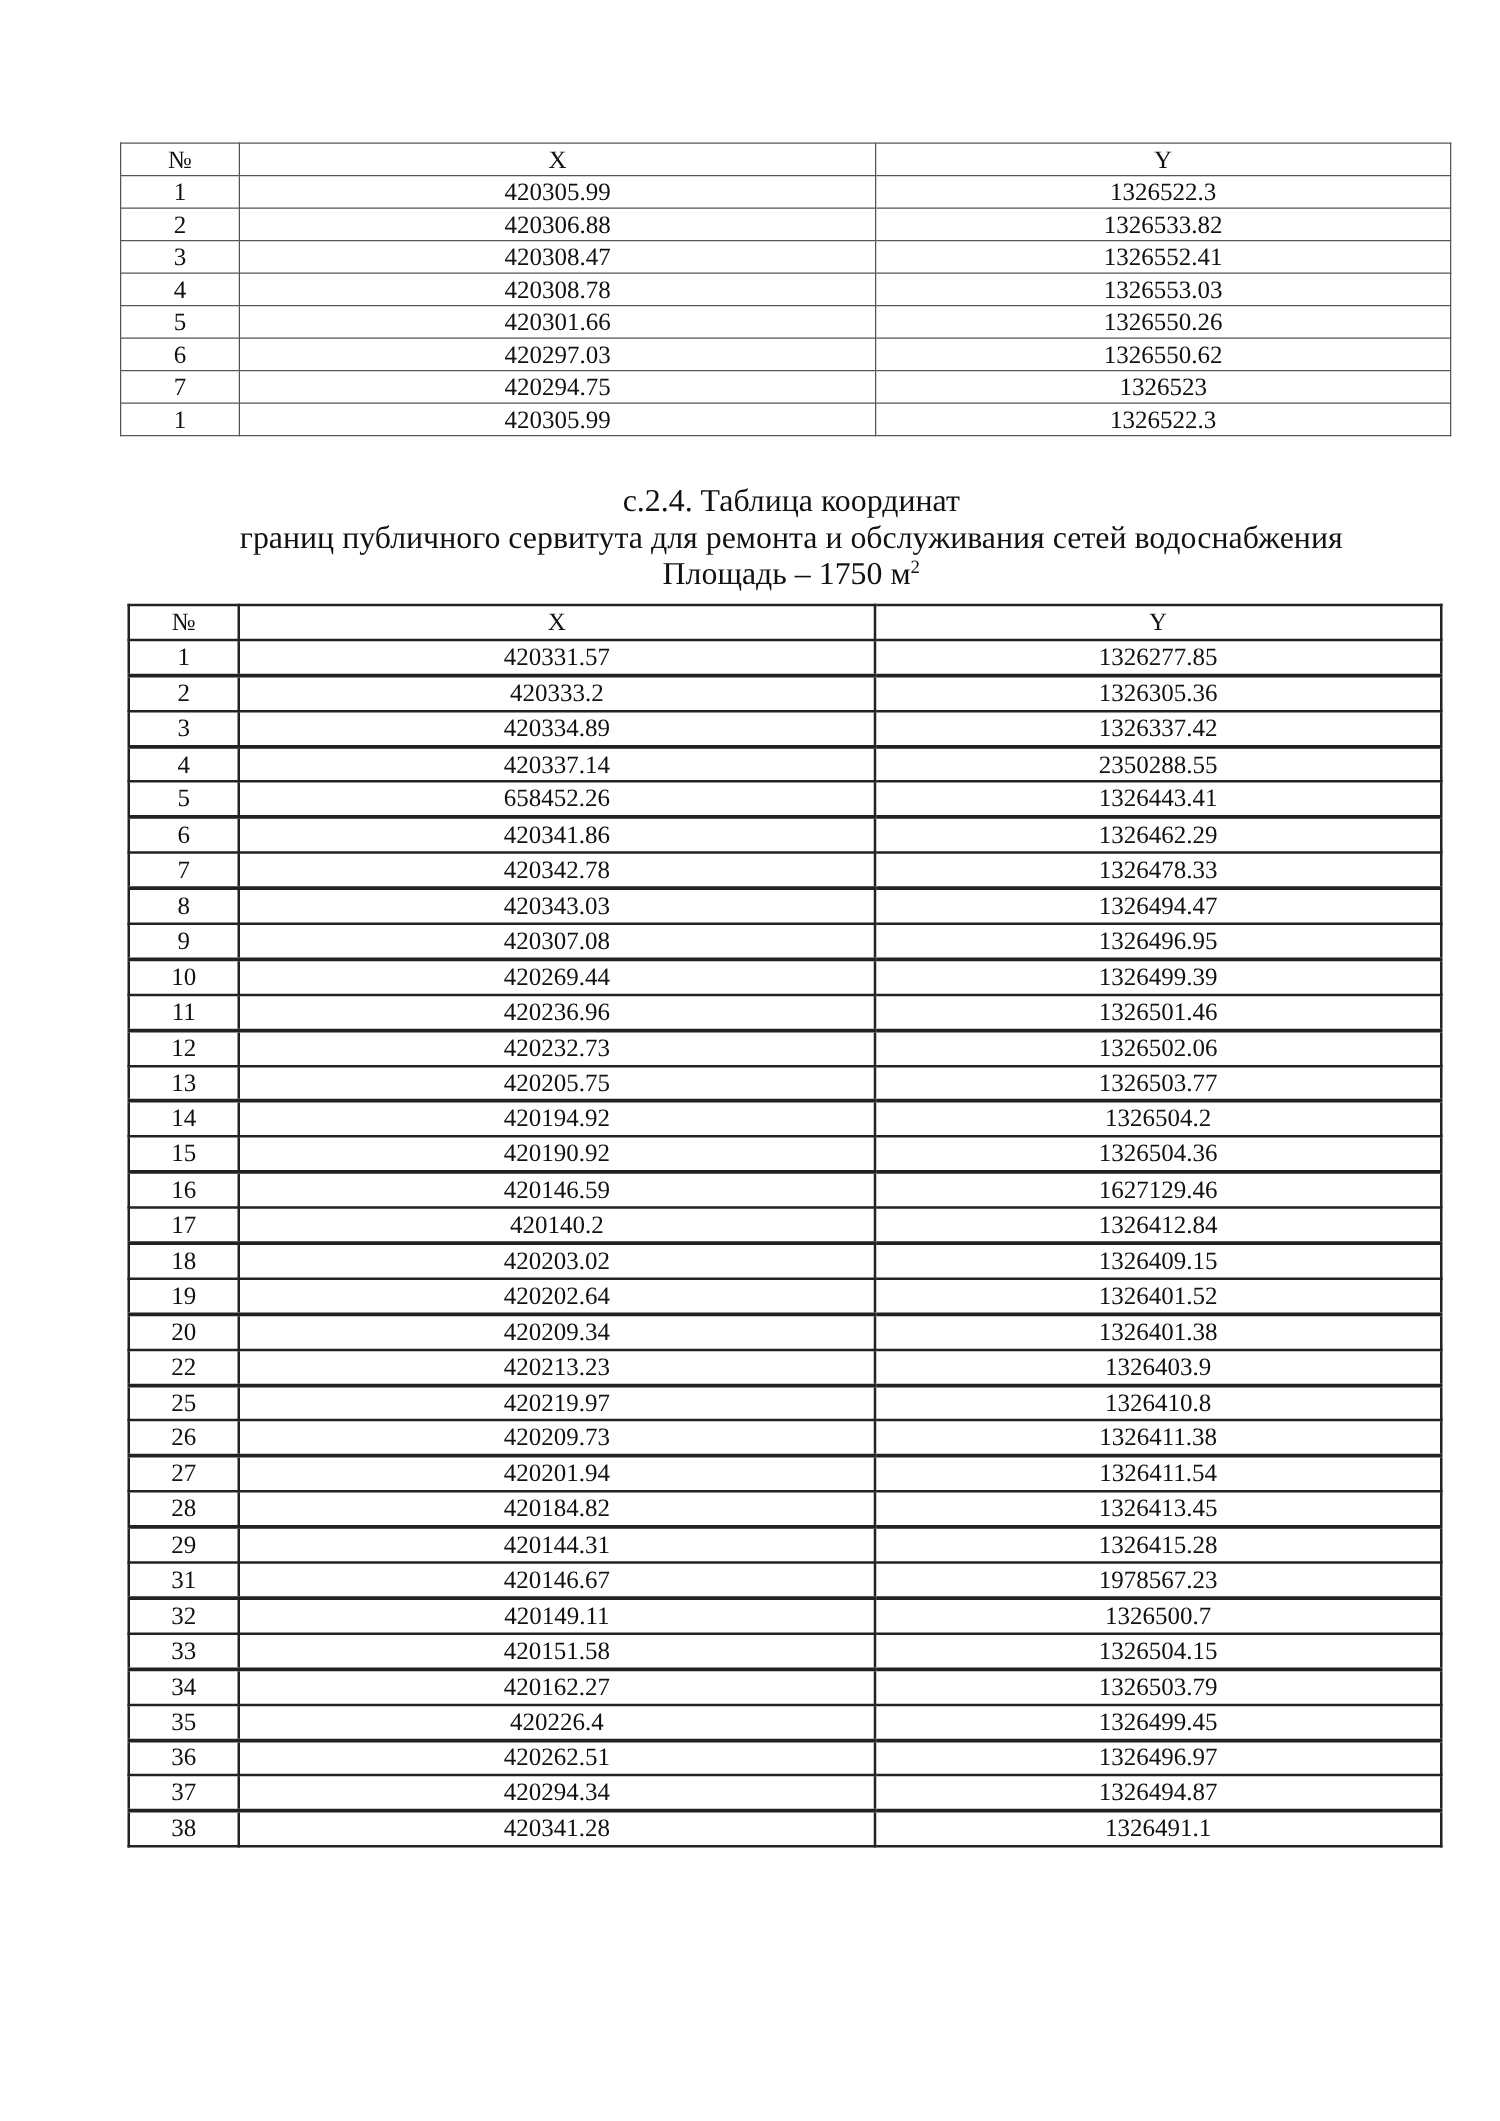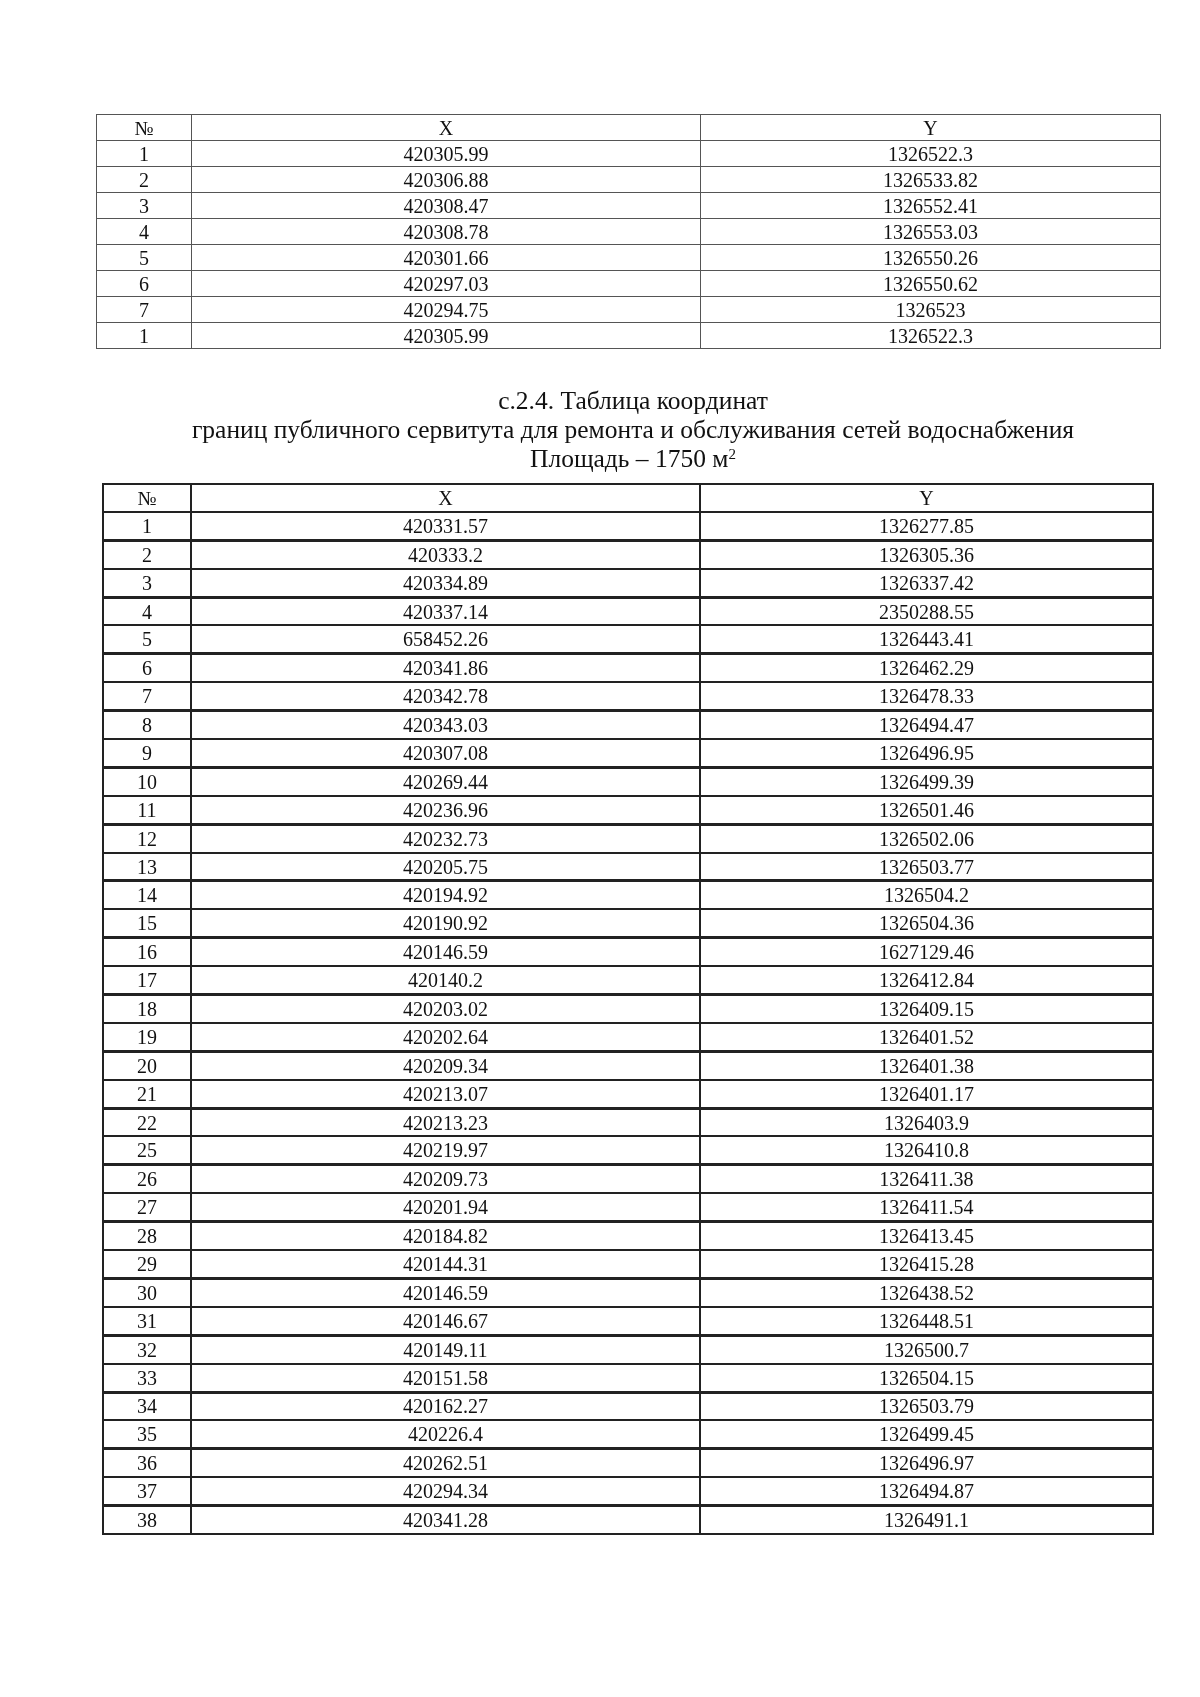--- a/index.html
+++ b/index.html
@@ -249,25 +249,20 @@
         <td>19</td>
         <td>420202.64</td>
         <td>1326401.52</td>
       </tr>
       <tr>
         <td>20</td>
         <td>420209.34</td>
         <td>1326401.38</td>
       </tr>
       <tr>
-        <td>21</td>
-        <td>420213.07</td>
-        <td>1326401.17</td>
-      </tr>
-      <tr>
         <td>22</td>
         <td>420213.23</td>
         <td>1326403.9</td>
       </tr>
       <tr>
         <td>25</td>
         <td>420219.97</td>
         <td>1326410.8</td>
       </tr>
       <tr>
@@ -284,28 +279,23 @@
         <td>28</td>
         <td>420184.82</td>
         <td>1326413.45</td>
       </tr>
       <tr>
         <td>29</td>
         <td>420144.31</td>
         <td>1326415.28</td>
       </tr>
       <tr>
-        <td>30</td>
-        <td>420146.59</td>
-        <td>1326438.52</td>
-      </tr>
-      <tr>
         <td>31</td>
         <td>420146.67</td>
-        <td>1326448.51</td>
+        <td>1978567.23</td>
       </tr>
       <tr>
         <td>32</td>
         <td>420149.11</td>
         <td>1326500.7</td>
       </tr>
       <tr>
         <td>33</td>
         <td>420151.58</td>
         <td>1326504.15</td>

